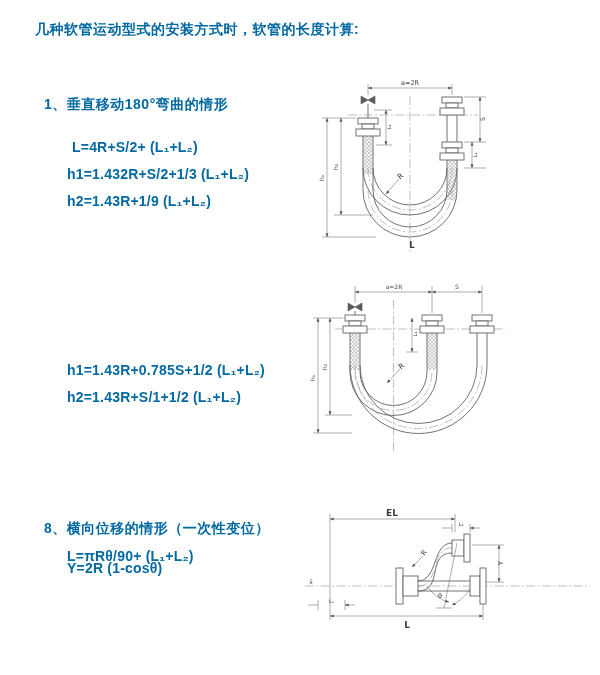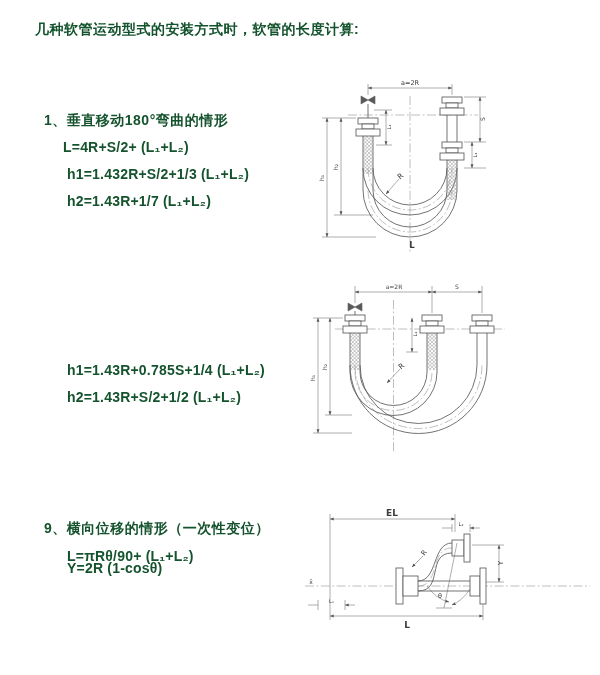--- a/index.html
+++ b/index.html
@@ -1,19 +1,19 @@
 <!DOCTYPE html>
 <html><head>
 <meta charset="utf-8">
 <style>
   html,body{margin:0;padding:0;background:#e8e8e8;}
   #page{
     position:relative;width:600px;height:675px;background:#ffffff;
     font-family:"Liberation Sans","DejaVu Sans",sans-serif;
-    color:#14532d;overflow:hidden;
+    color:#0369a1;overflow:hidden;
   }
   .title{
     position:absolute;left:35px;top:21px;font-size:14px;font-weight:700;
     letter-spacing:0.5px;white-space:nowrap;
   }
   .heading{
     position:absolute;font-size:14px;font-weight:700;white-space:nowrap;letter-spacing:0.5px;
   }
   .formula{
     position:absolute;font-size:14px;font-weight:700;white-space:nowrap;letter-spacing:0.2px;
@@ -26,29 +26,29 @@
   .dim{stroke:#6a6a6a;stroke-width:0.55;fill:none;}
   .valve{fill:#5a5a5a;stroke:#5a5a5a;stroke-width:0.6;}
 </style>
 </head>
 <body>
 
 <div id="page">
 
   <div class="title">几种软管运动型式的安装方式时，软管的长度计算:</div>
 
-  <div class="heading" style="left:44px;top:112px">1、垂直移动180°弯曲的情形</div>
-  <div class="formula" style="left:63px;top:139px">L=4R+S/2+ (L₁+L₂)</div>
+  <div class="heading" style="left:44px;top:96px">1、垂直移动180°弯曲的情形</div>
+  <div class="formula" style="left:72px;top:139px">L=4R+S/2+ (L₁+L₂)</div>
   <div class="formula" style="left:67px;top:166px">h1=1.432R+S/2+1/3 (L₁+L₂)</div>
-  <div class="formula" style="left:67px;top:193px">h2=1.43R+1/7 (L₁+L₂)</div>
-
-  <div class="formula" style="left:67px;top:362px">h1=1.43R+0.785S+1/4 (L₁+L₂)</div>
-  <div class="formula" style="left:67px;top:389px">h2=1.43R+S/2+1/2 (L₁+L₂)</div>
-
-  <div class="heading" style="left:44px;top:520px">9、横向位移的情形（一次性变位）</div>
+  <div class="formula" style="left:67px;top:193px">h2=1.43R+1/9 (L₁+L₂)</div>
+
+  <div class="formula" style="left:67px;top:362px">h1=1.43R+0.785S+1/2 (L₁+L₂)</div>
+  <div class="formula" style="left:67px;top:389px">h2=1.43R+S/1+1/2 (L₁+L₂)</div>
+
+  <div class="heading" style="left:44px;top:520px">8、横向位移的情形（一次性变位）</div>
   <div class="formula" style="left:67px;top:548px">L=πRθ/90+ (L₁+L₂)</div>
   <div class="formula" style="left:67px;top:560px">Y=2R (1-cosθ)</div>
 
   <svg style="left:310px;top:75px" width="270" height="185" viewBox="310 75 270 185">
     <defs>
       <marker id="arrA" viewBox="0 0 10 10" refX="9.5" refY="5" markerWidth="7" markerHeight="7" orient="auto-start-reverse">
         <path d="M0,1.2 L10,5 L0,8.8 Z" fill="#555"></path>
       </marker>
       <pattern id="braid1" patternUnits="userSpaceOnUse" width="3.6" height="3.6">
         <path d="M0,0 L3.6,3.6 M3.6,0 L0,3.6" stroke="#909090" stroke-width="0.5"></path>

